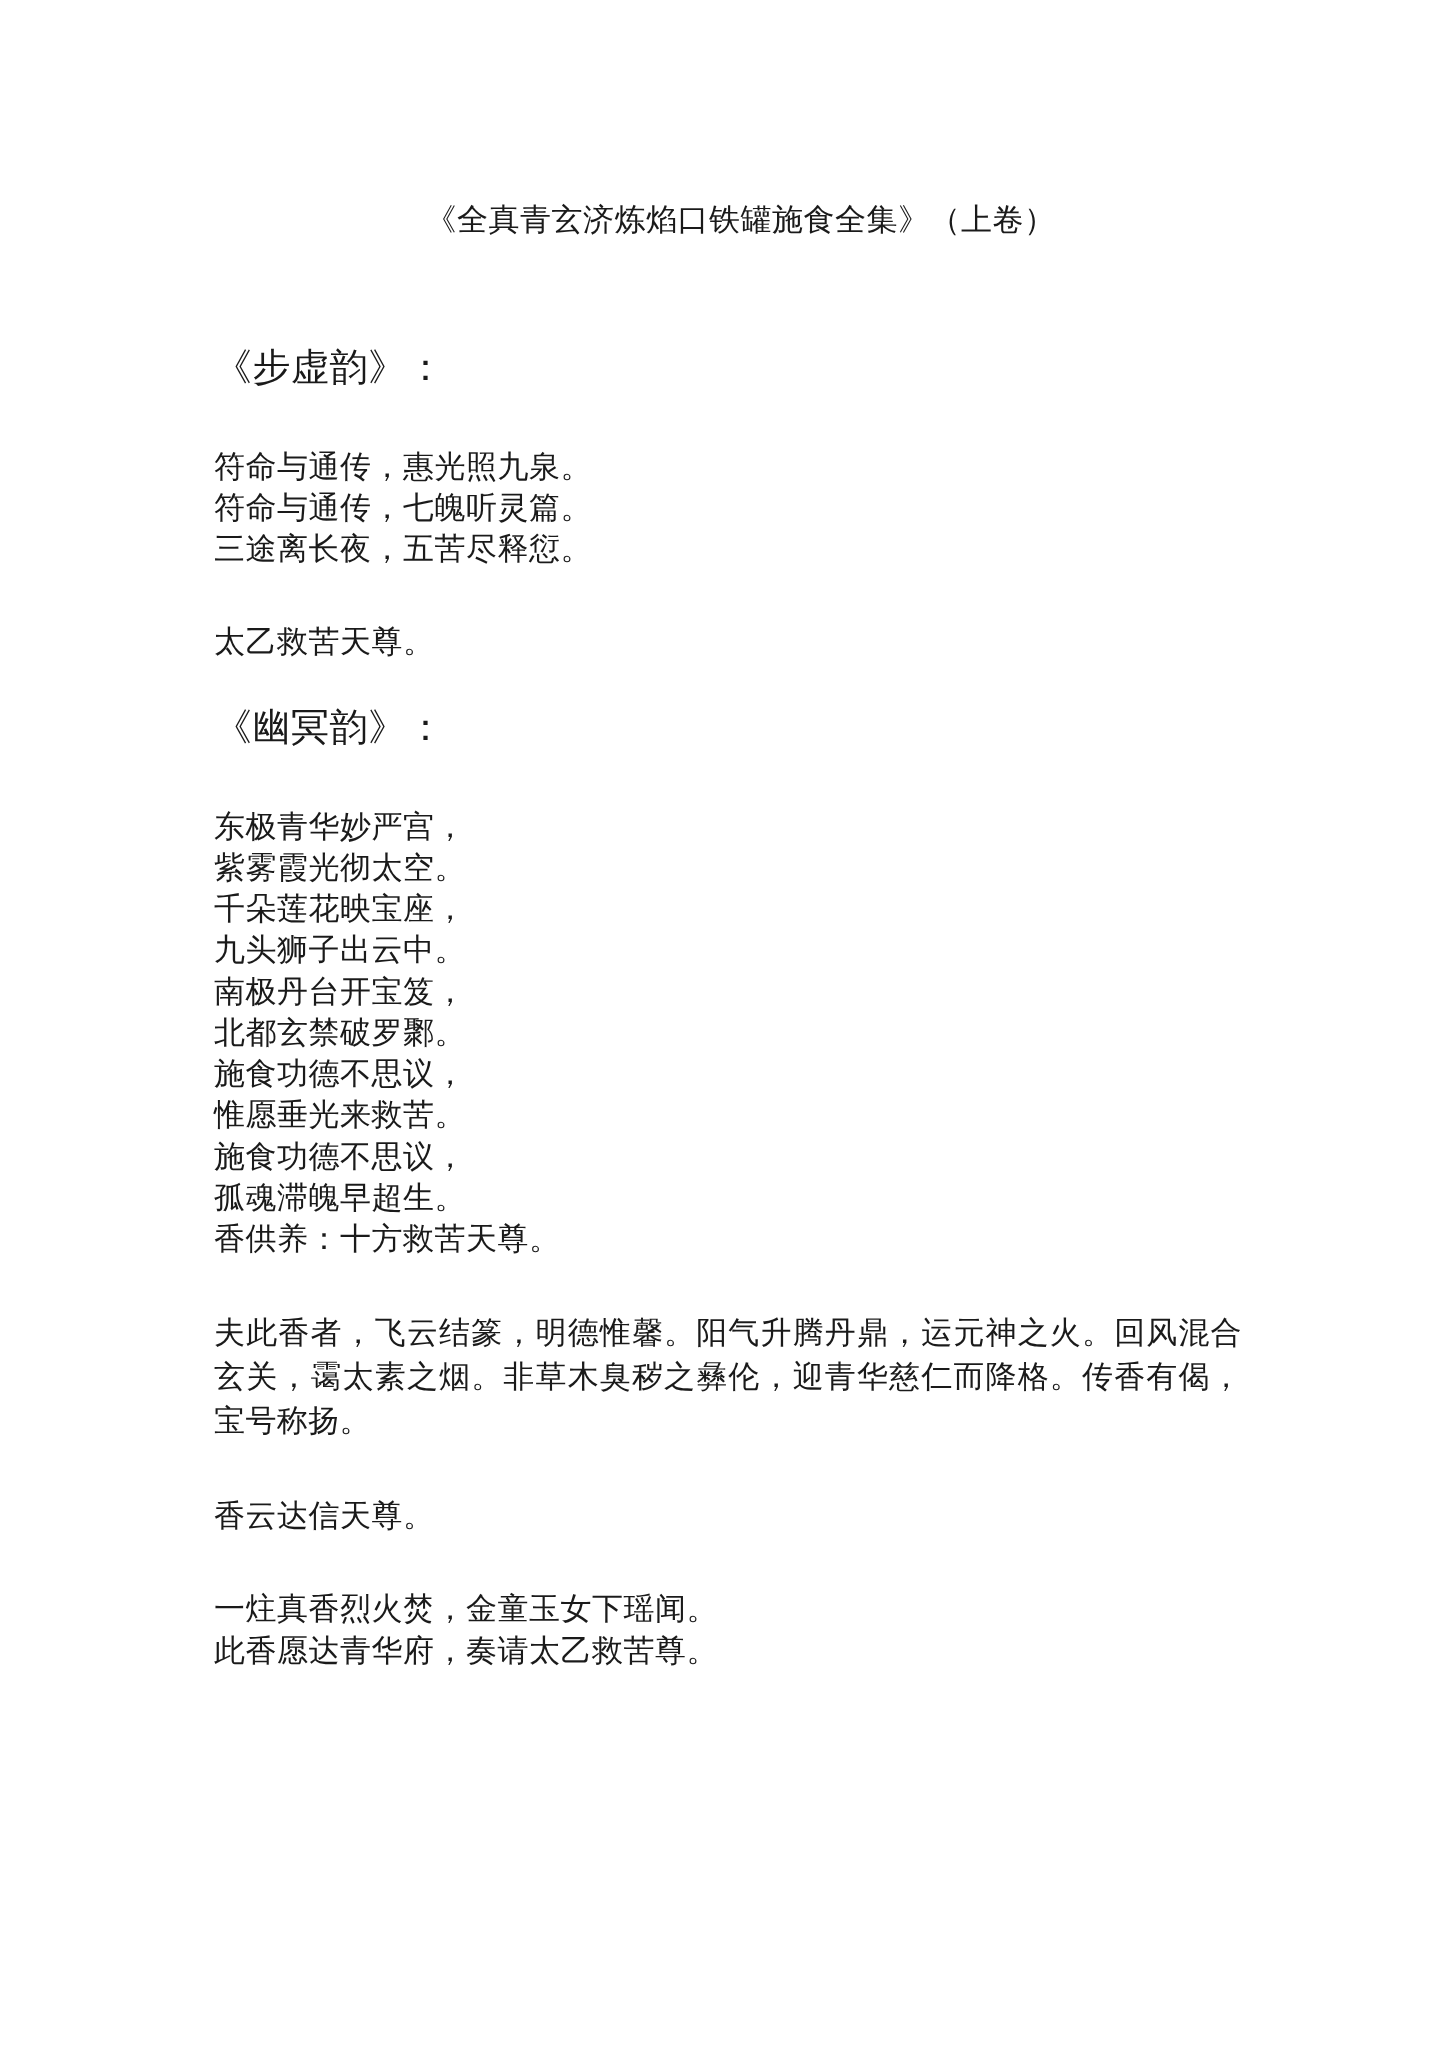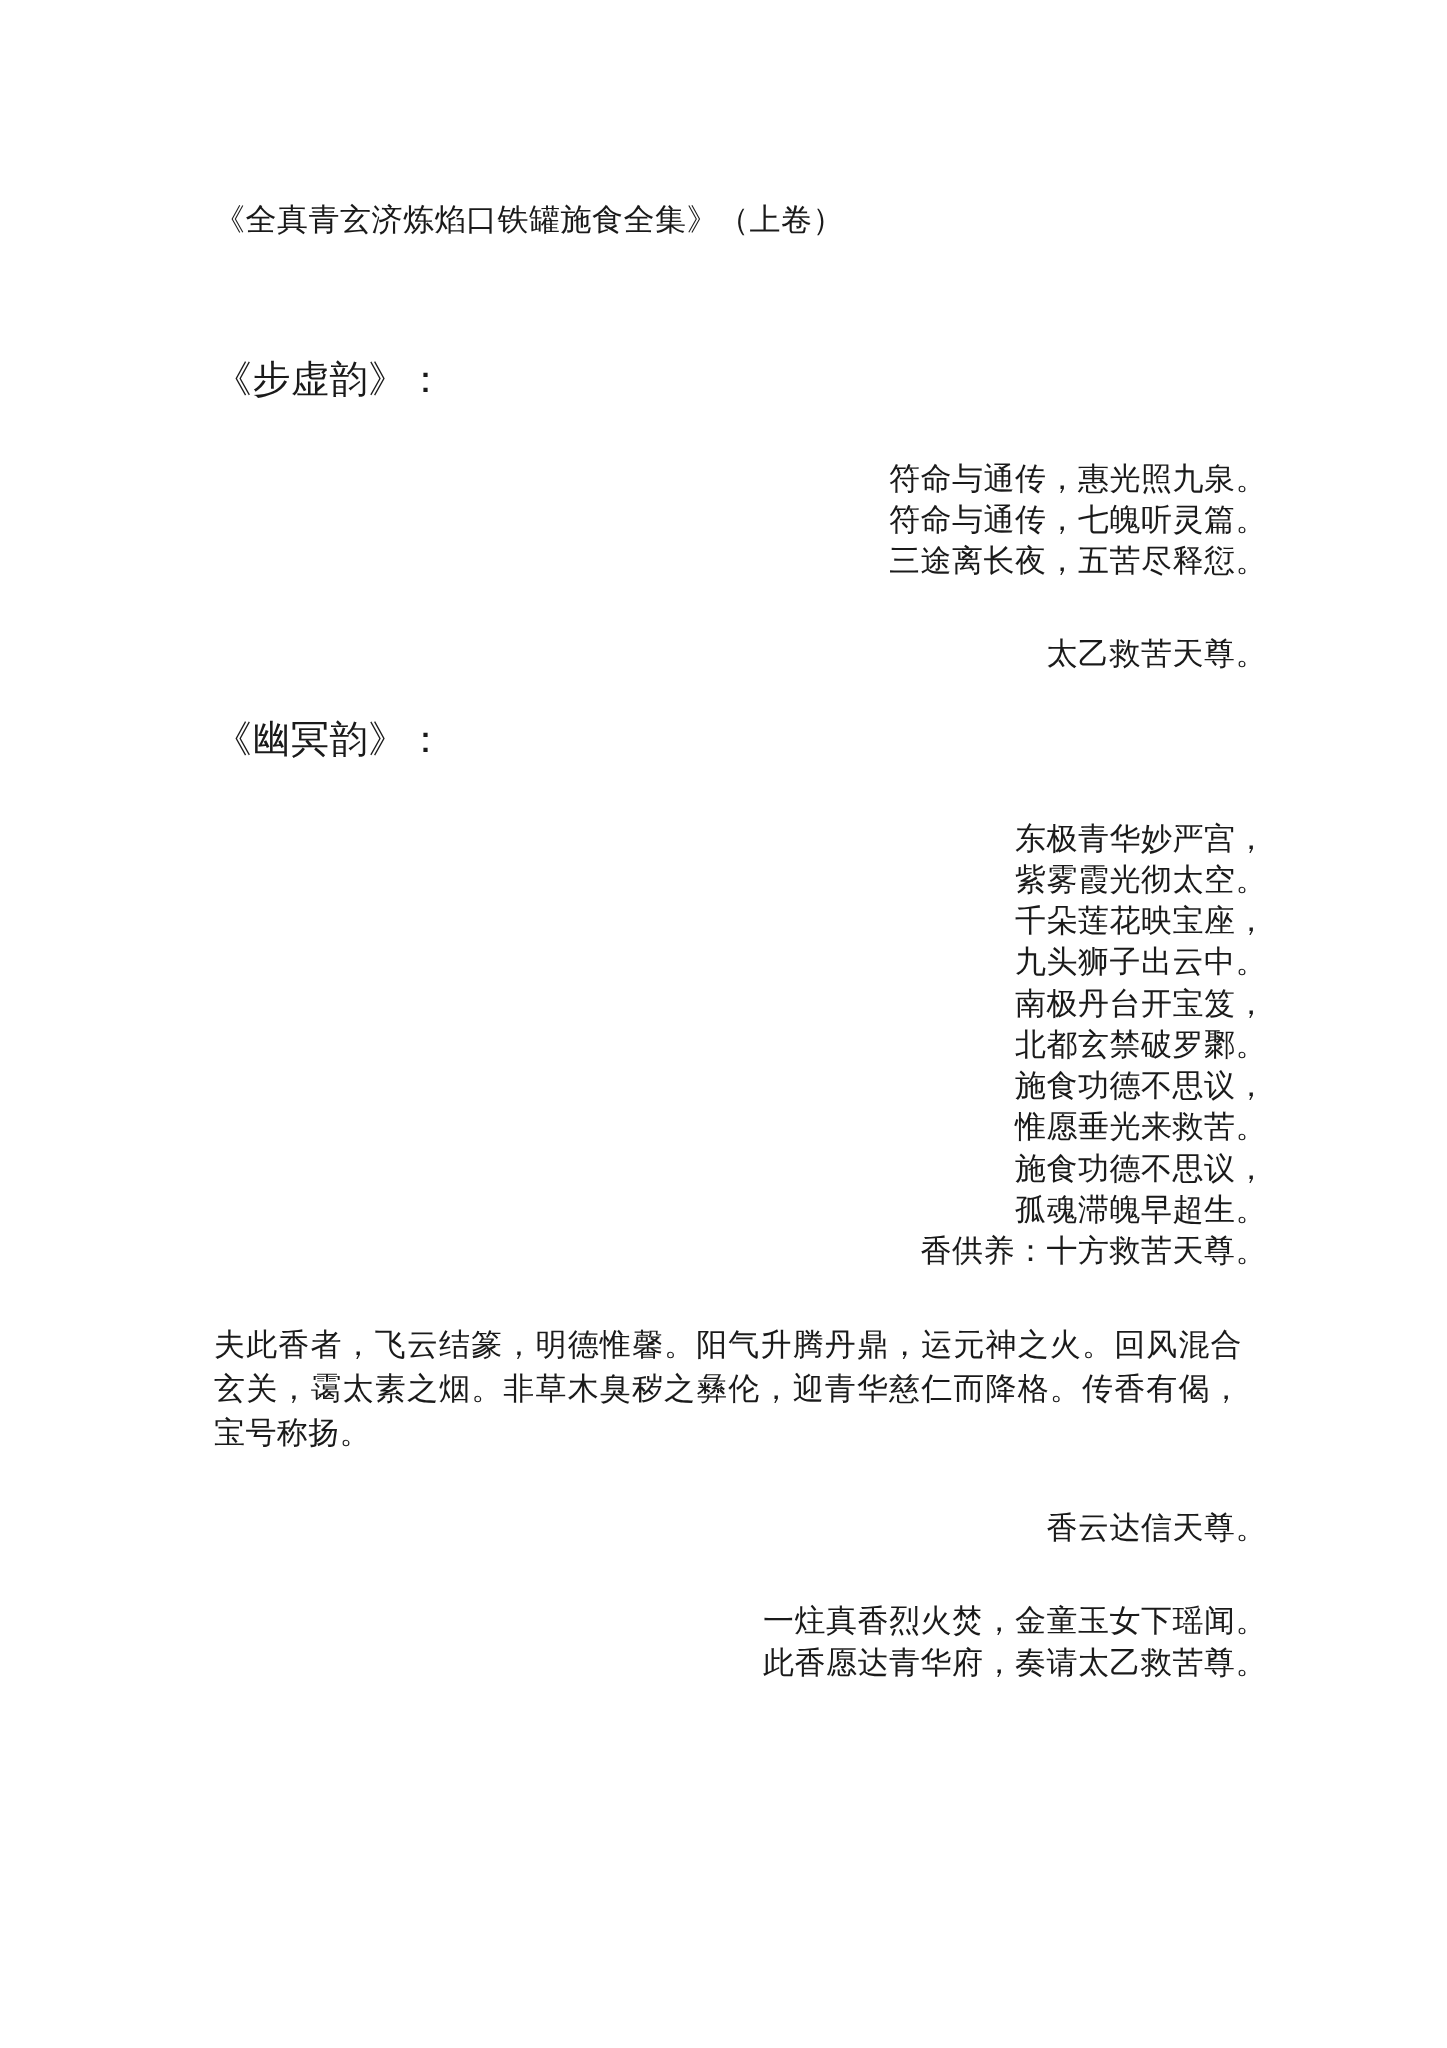--- a/index.html
+++ b/index.html
@@ -17,34 +17,34 @@
     position: relative;
     width: 1447px;
     height: 2048px;
     box-sizing: border-box;
     padding: 196px 180px 0 214px;
   }
   .doc-title {
     font-size: 31px;
     line-height: 1.5;
     letter-spacing: 0.5px;
-    margin: 0 0 12px 0;
+    margin: 0 0 0 0;
     white-space: nowrap;
+    text-align: center;
   }
   .block {
     font-size: 31px;
     line-height: 1.33;
     letter-spacing: 0.5px;
   }
   .spacer-lg { height: 98px; }
   .spacer-md { height: 52px; }
   .spacer-sm { height: 38px; }
   .line {
     white-space: nowrap;
-    text-align: right;
   }
   .para {
     font-size: 31px;
     line-height: 1.42;
     letter-spacing: 0.4px;
     text-align: justify;
     text-justify: inter-ideograph;
     width: 1028px;
     font-family: Liberation Serif, serif;
   }

